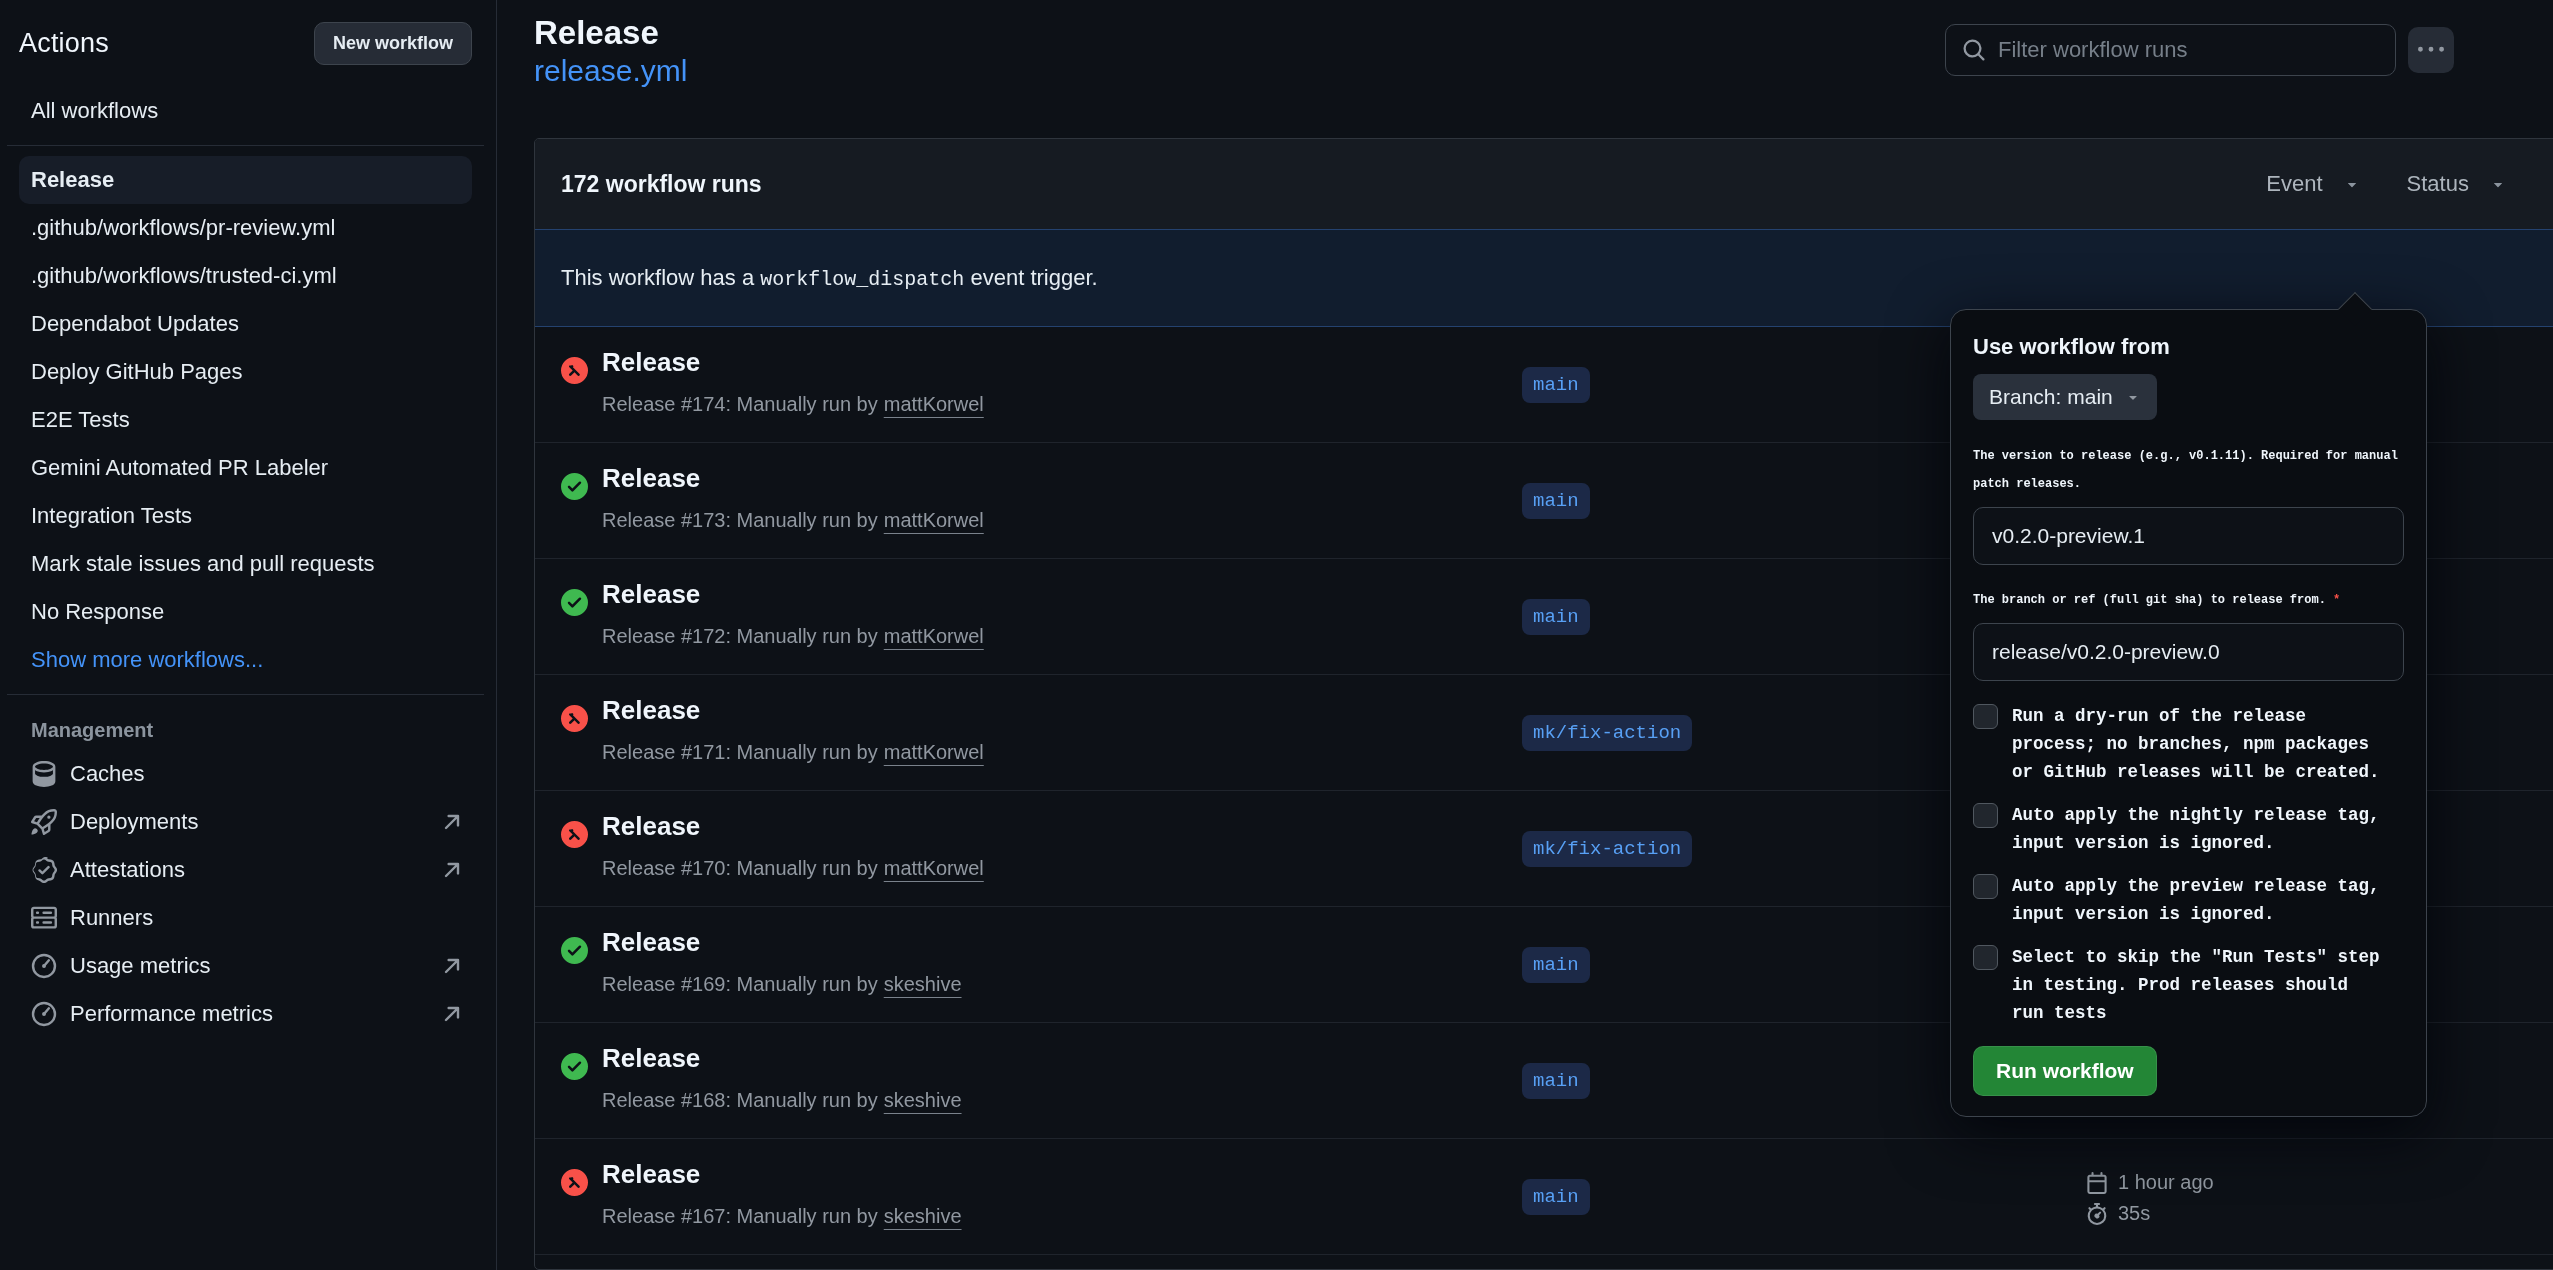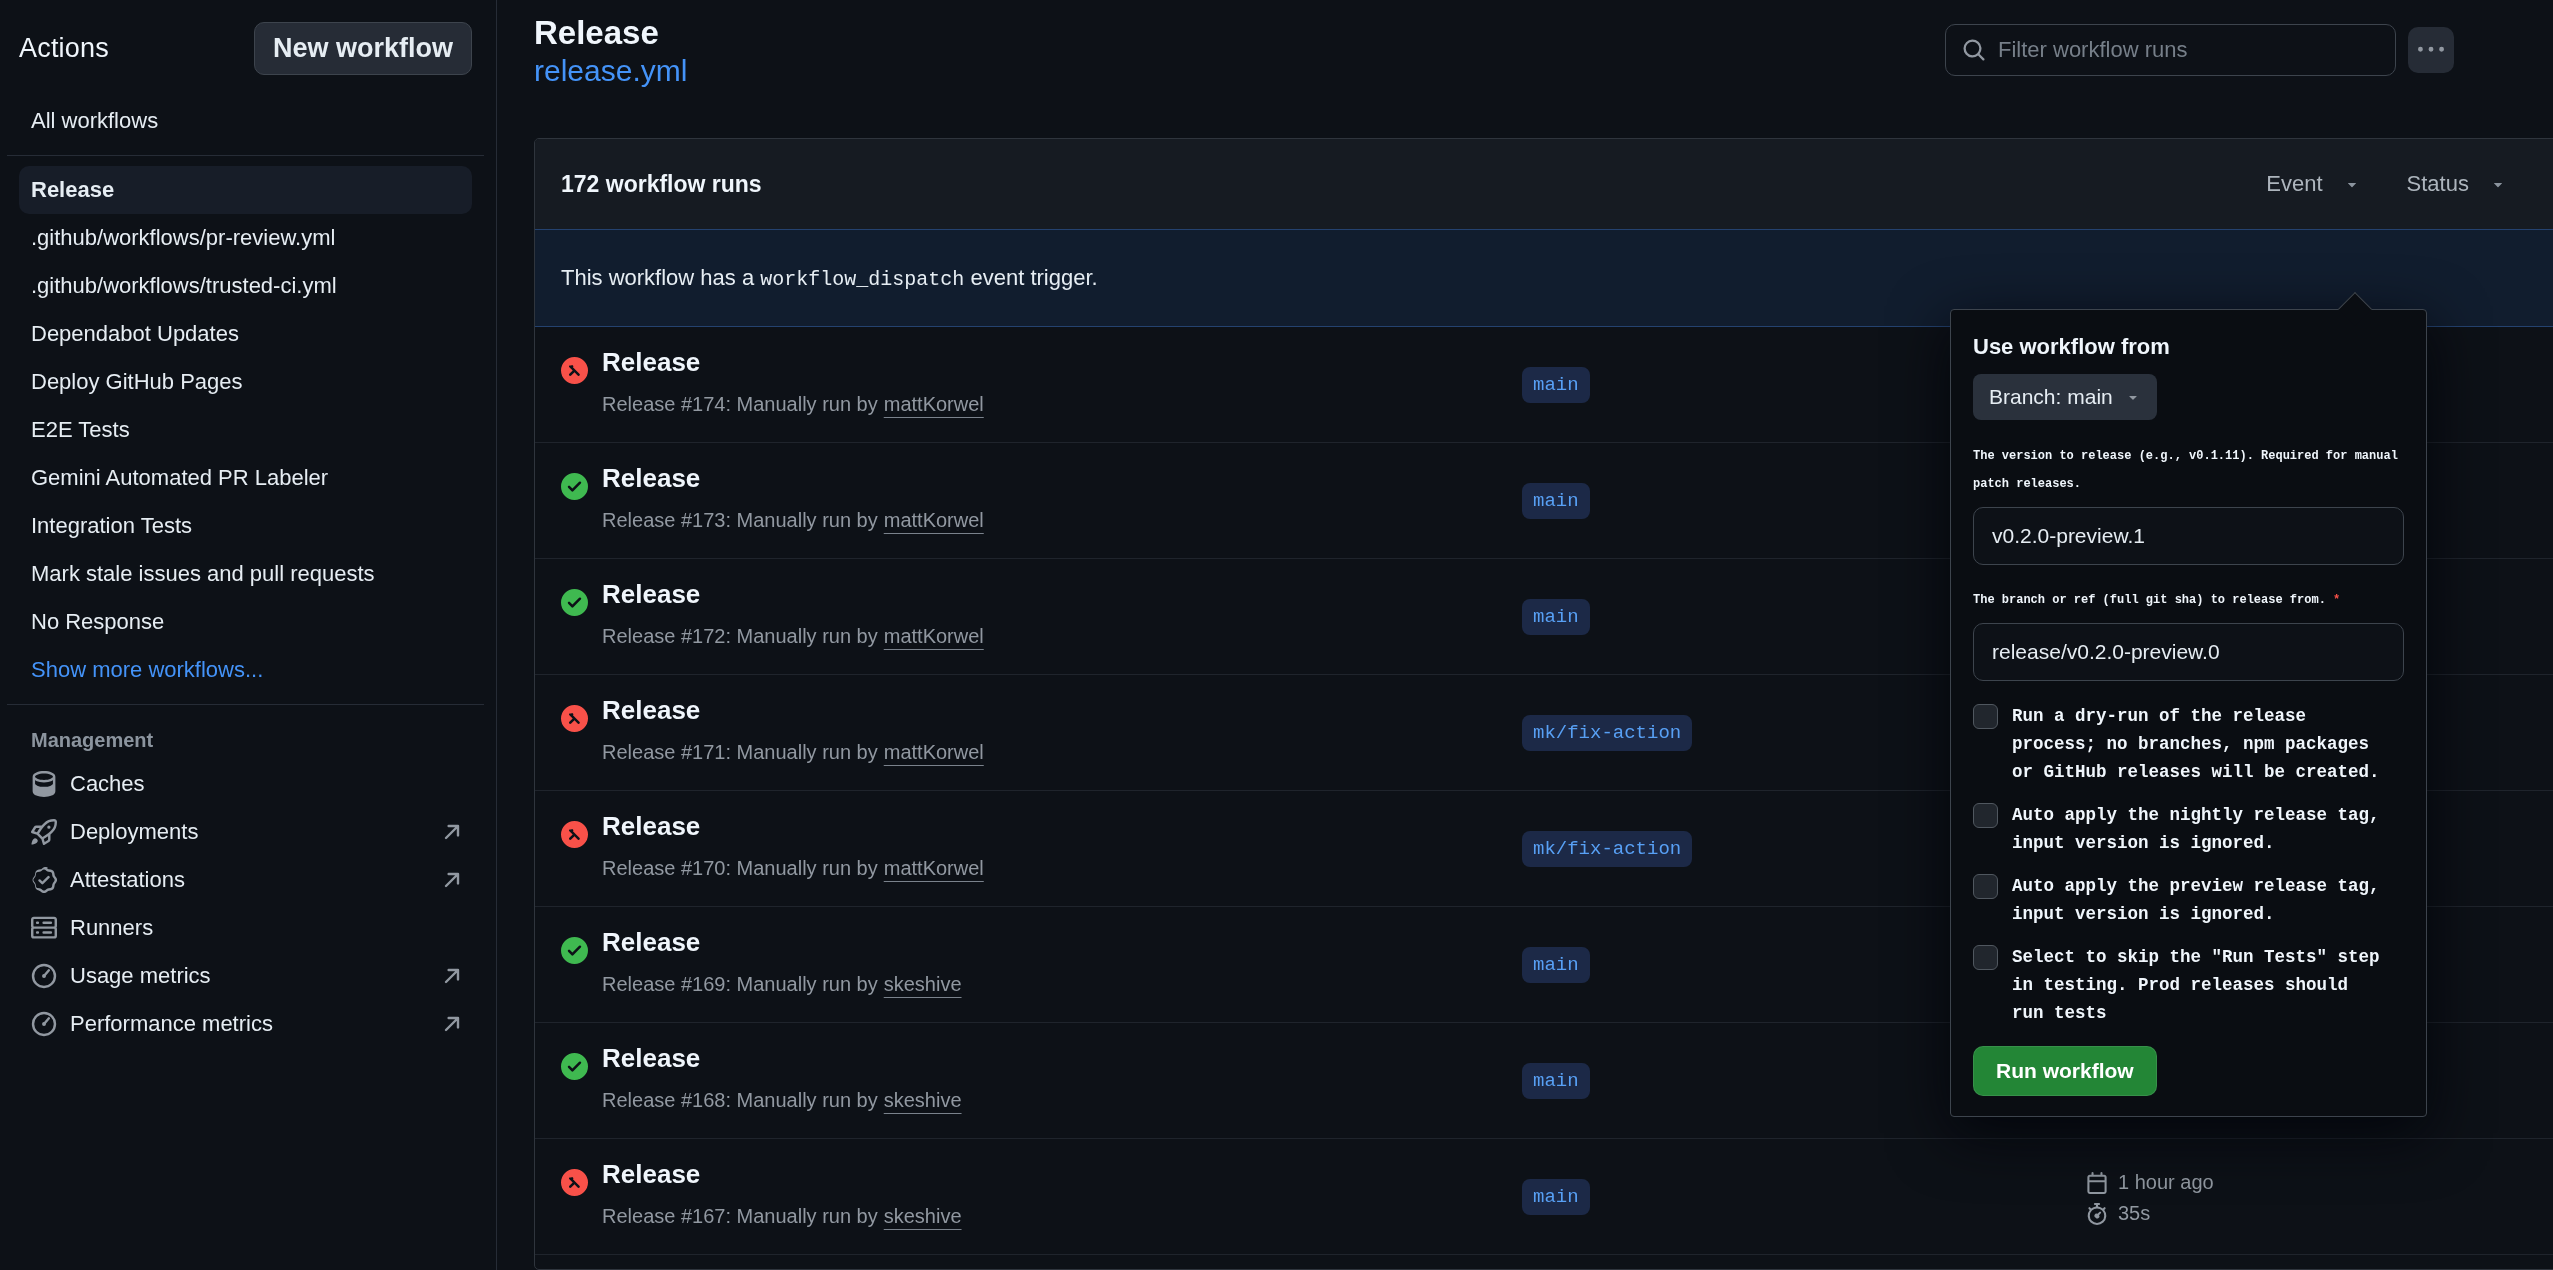--- a/index.html
+++ b/index.html
@@ -18,21 +18,21 @@
   .sidebar {
     position:absolute; left:0; top:0; bottom:0; width:497px;
     border-right:1px solid #262c36;
     padding:22px 24px 0 19px;
   }
   .sb-head { display:flex; justify-content:space-between; align-items:center; }
   .sb-title { font-size:27px; font-weight:400; color:#f0f6fc; letter-spacing:.2px; }
   .btn-default {
     display:inline-flex; align-items:center; gap:10px;
     background:#262c36; border:1px solid #3d444d; border-radius:10px;
-    color:#e6edf3; font-size:27px; font-weight:600;
+    color:#e6edf3; font-size:18px; font-weight:600;
     padding:10px 18px; cursor:pointer; font-family:inherit;text-align:center;
   }
   .sb-nav { margin-top:22px; }
   .sb-nav ul { list-style:none; }
   .sb-item {
     height:48px; line-height:48px; padding:0 12px; border-radius:10px;
     font-size:22px; color:#e6edf3; white-space:nowrap; overflow:hidden;
     text-overflow:ellipsis; cursor:pointer; position:relative;
   }
   .sb-item.selected { background:#171d28; font-weight:700; }
@@ -115,21 +115,21 @@
   .row-kebab {
     position:absolute; right:26px; top:50%; transform:translateY(-50%);
     width:44px; height:44px; border:none; background:transparent; color:#9198a1;
     display:flex; align-items:center; justify-content:center; cursor:pointer;
   }
   .row-kebab svg { width:26px; height:26px; }
 
   
   .dialog {
     position:absolute; left:1950px; top:309px; width:477px; height:808px;
-    background:#0a0d12; border:1px solid #3d444d; border-radius:4px;
+    background:#0a0d12; border:1px solid #3d444d; border-radius:16px;
     box-shadow:0 16px 60px rgba(1,4,9,0.85); z-index:10; padding:24px 22px;
   }
   .dialog-caret {
     position:absolute; top:-13px; left:392px; width:24px; height:24px;
     background:#0a0d12; border-left:1px solid #3d444d; border-top:1px solid #3d444d;
     transform:rotate(45deg);
   }
   .dlg-heading { font-size:22px; font-weight:700; color:#f0f6fc; margin-bottom:14px; }
   .branch-select {
     display:inline-flex; align-items:center; gap:12px;

